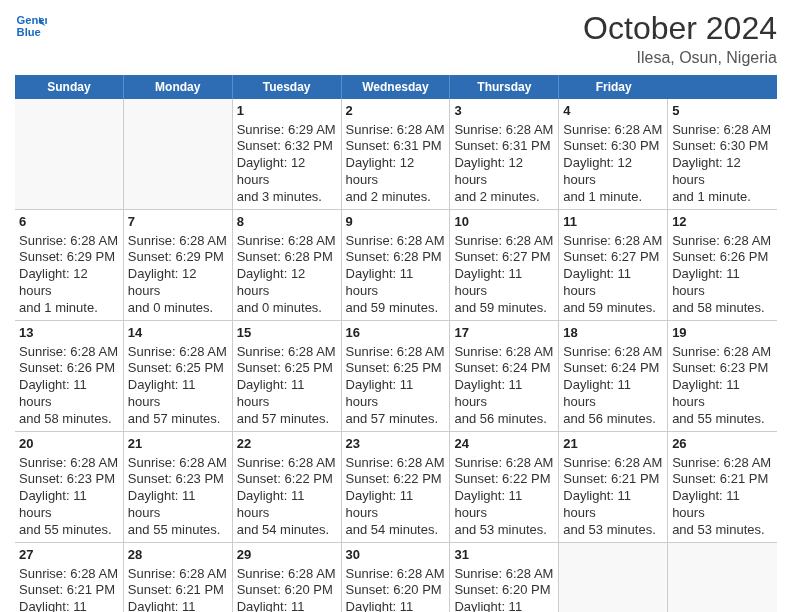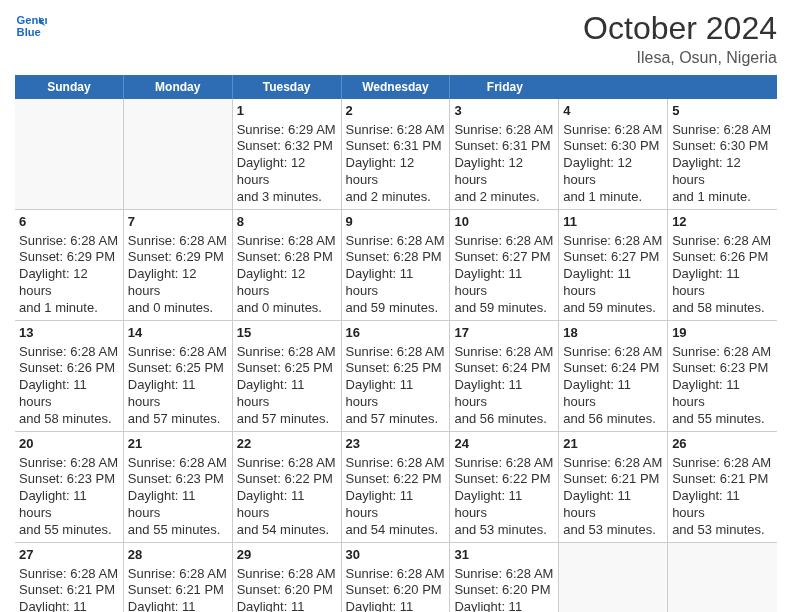--- a/index.html
+++ b/index.html
@@ -116,20 +116,21 @@
       <div class="location">Ilesa, Osun, Nigeria</div>
     </div>
   </div>
 
   <div class="calendar">
     <div class="cal-header">
     <div class="cal-header-cell">Sunday</div>
         <div class="cal-header-cell">Monday</div>
         <div class="cal-header-cell">Tuesday</div>
         <div class="cal-header-cell">Wednesday</div>
+        <div class="cal-header-cell">Thursday</div>
         <div class="cal-header-cell">Friday</div>
       </div>
     <div class="cal-body">
     <div class="cal-row">
           <div class="cal-cell empty"></div>
           <div class="cal-cell empty"></div>
           <div class="cal-cell">
             <div class="day-num">1</div>
             <div class="cell-text" style="white-space: pre-line;">Sunrise: 6:29 AM
 Sunset: 6:32 PM

